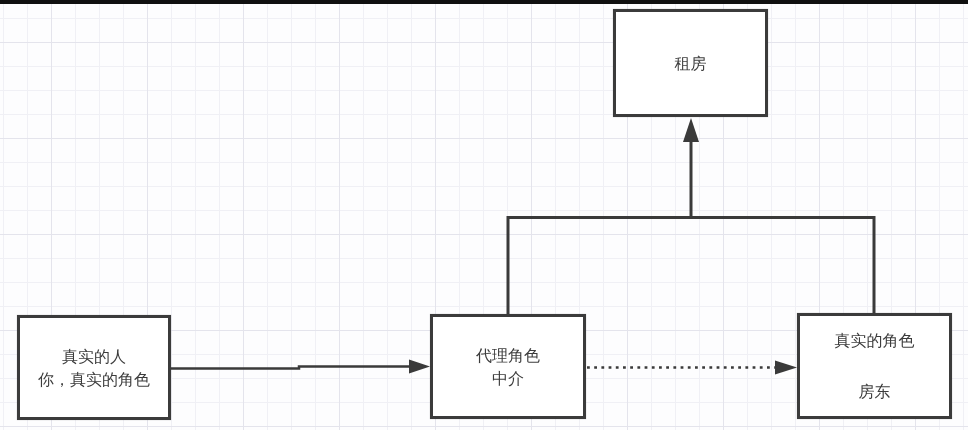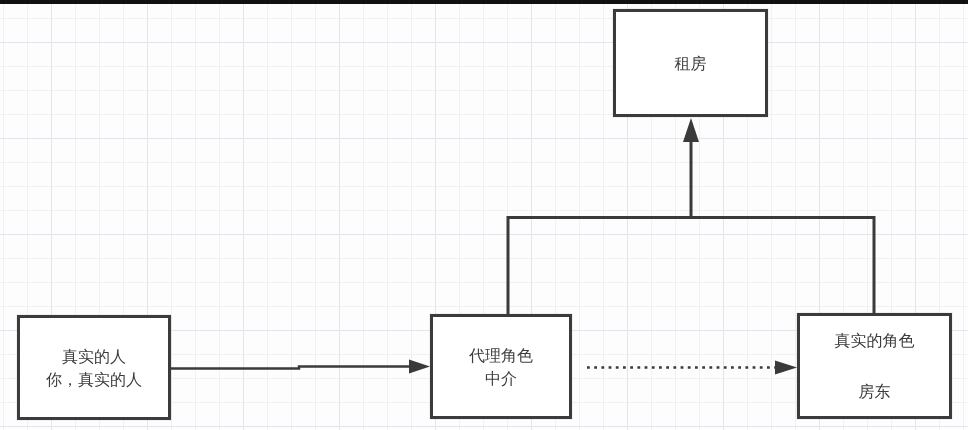--- a/index.html
+++ b/index.html
@@ -42,21 +42,21 @@
     text-align: center;
     color: #3c3c3c;
     font-size: 16px;
     line-height: 23px;
     z-index: 2;
     box-shadow: 0 0 1px rgba(60,60,60,0.35);
     font-family: Liberation Serif, serif;
   }
   .node-rent        { left: 613px; top:   9px; width: 155px; height: 108px; }
   .node-real-person { left:  17px; top: 315px; width: 154px; height: 105px; }
-  .node-proxy       { left: 430px; top: 314px; width: 142px; height: 105px; }
+  .node-proxy       { left: 430px; top: 314px; width: 156px; height: 105px; }
   .node-real-role   { left: 797px; top: 313px; width: 155px; height: 106px; gap: 28px; }
   svg.edges {
     position: absolute;
     left: 0; top: 0;
     width: 968px; height: 430px;
     z-index: 1;
   }
 </style>
 </head>
 <body>
@@ -83,21 +83,21 @@
       <polygon points="691,118 683,142 699,142" fill="#3a3a3a"></polygon>
     </g>
   </svg>
 
   <div class="node node-rent">
     <div>租房</div>
   </div>
 
   <div class="node node-real-person">
     <div>真实的人</div>
-    <div>你，真实的人</div>
+    <div>你，真实的角色</div>
   </div>
 
   <div class="node node-proxy">
     <div>代理角色</div>
     <div>中介</div>
   </div>
 
   <div class="node node-real-role">
     <div>真实的角色</div>
     <div>房东</div>

